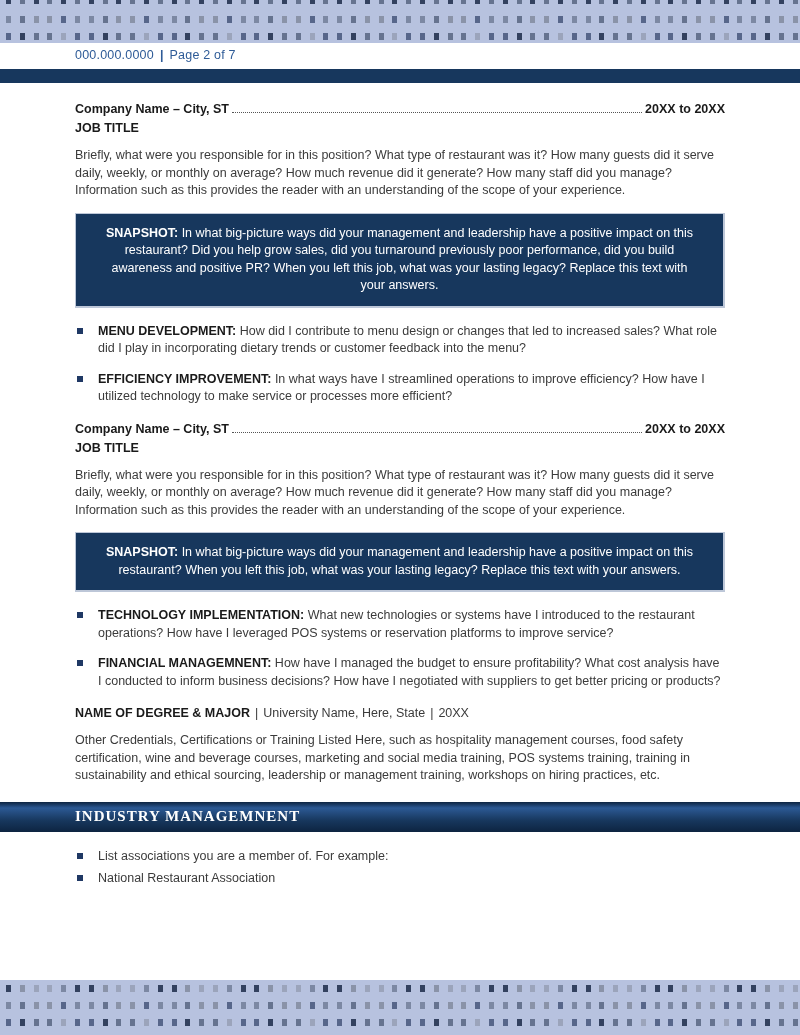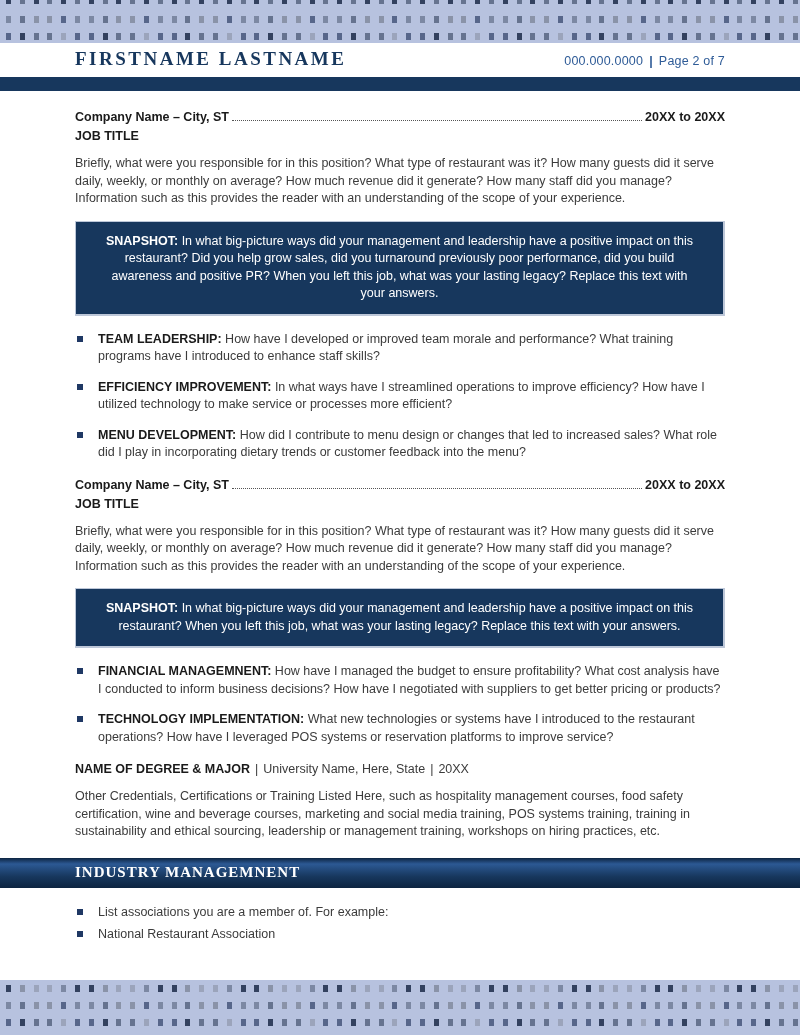--- a/index.html
+++ b/index.html
@@ -232,21 +232,20 @@
       <span class="sqdot" style="left: 709.8px; top: 33px; background: rgb(102, 115, 143);"></span>
       <span class="sqdot" style="left: 723.6px; top: 33px; background: rgb(155, 164, 187);"></span>
       <span class="sqdot" style="left: 737.4px; top: 33px; background: rgb(87, 102, 138);"></span>
       <span class="sqdot" style="left: 751.2px; top: 33px; background: rgb(87, 102, 138);"></span>
       <span class="sqdot" style="left: 765px; top: 33px; background: rgb(51, 65, 95);"></span>
       <span class="sqdot" style="left: 778.8px; top: 33px; background: rgb(102, 115, 143);"></span>
       <span class="sqdot" style="left: 792.6px; top: 33px; background: rgb(102, 115, 143);"></span>
     </div>
 
   <div class="header">
-    <div class="name">FIRSTNAME LASTNAME</div>
     <div class="contact">
       <span>000.000.0000</span><span class="pipe">|</span><span>Page 2 of 7</span>
     </div>
   </div>
   <div class="navy-bar"></div>
 
   <section>
     <div class="inset">
       <div class="job-head job1-head">
         <span>Company Name – City, ST</span>
@@ -254,54 +253,50 @@
         <span>20XX to 20XX</span>
       </div>
       <div class="job-title">JOB TITLE</div>
       <div class="para">Briefly, what were you responsible for in this position? What type of restaurant was it? How many guests did it serve daily, weekly, or monthly on average? How much revenue did it generate? How many staff did you manage? Information such as this provides the reader with an understanding of the scope of your experience.</div>
       <div class="snapshot">
         <b>SNAPSHOT:</b><span> In what big-picture ways did your management and leadership have a positive impact on this restaurant? Did you help grow sales, did you turnaround previously poor performance, did you build awareness and positive PR? When you left this job, what was your lasting legacy? Replace this text with your answers.</span>
       </div>
       <div class="bullets">
         <div class="bullet">
           <span class="sq"></span>
-          <span class="term">TEAM LEADERSHIP:</span><span> How have I developed or improved team morale and performance? What training programs have I introduced to enhance staff skills?</span>
+          <span class="term">MENU DEVELOPMENT:</span><span> How did I contribute to menu design or changes that led to increased sales? What role did I play in incorporating dietary trends or customer feedback into the menu?</span>
         </div>
         <div class="bullet">
           <span class="sq"></span>
           <span class="term">EFFICIENCY IMPROVEMENT:</span><span> In what ways have I streamlined operations to improve efficiency? How have I utilized technology to make service or processes more efficient?</span>
-        </div>
-        <div class="bullet">
-          <span class="sq"></span>
-          <span class="term">MENU DEVELOPMENT:</span><span> How did I contribute to menu design or changes that led to increased sales? What role did I play in incorporating dietary trends or customer feedback into the menu?</span>
         </div>
       </div>
     </div>
   </section>
 
   <section>
     <div class="inset">
       <div class="job-head job2-head">
         <span>Company Name – City, ST</span>
         <span class="leader"></span>
         <span>20XX to 20XX</span>
       </div>
       <div class="job-title">JOB TITLE</div>
       <div class="para">Briefly, what were you responsible for in this position? What type of restaurant was it? How many guests did it serve daily, weekly, or monthly on average? How much revenue did it generate? How many staff did you manage? Information such as this provides the reader with an understanding of the scope of your experience.</div>
       <div class="snapshot">
         <b>SNAPSHOT:</b><span> In what big-picture ways did your management and leadership have a positive impact on this restaurant? When you left this job, what was your lasting legacy? Replace this text with your answers.</span>
       </div>
       <div class="bullets">
         <div class="bullet">
           <span class="sq"></span>
-          <span class="term">FINANCIAL MANAGEMNENT:</span><span> How have I managed the budget to ensure profitability? What cost analysis have I conducted to inform business decisions? How have I negotiated with suppliers to get better pricing or products?</span>
+          <span class="term">TECHNOLOGY IMPLEMENTATION:</span><span> What new technologies or systems have I introduced to the restaurant operations? How have I leveraged POS systems or reservation platforms to improve service?</span>
         </div>
         <div class="bullet">
           <span class="sq"></span>
-          <span class="term">TECHNOLOGY IMPLEMENTATION:</span><span> What new technologies or systems have I introduced to the restaurant operations? How have I leveraged POS systems or reservation platforms to improve service?</span>
+          <span class="term">FINANCIAL MANAGEMNENT:</span><span> How have I managed the budget to ensure profitability? What cost analysis have I conducted to inform business decisions? How have I negotiated with suppliers to get better pricing or products?</span>
         </div>
       </div>
     </div>
   </section>
 
   <div class="inset">
     <div class="degree-line">
       <span class="deg">NAME OF DEGREE &amp; MAJOR</span><span class="pipe">|</span><span>University Name, Here, State</span><span class="pipe">|</span><span>20XX</span>
     </div>
     <div class="para">Other Credentials, Certifications or Training Listed Here, such as hospitality management courses, food safety certification, wine and beverage courses, marketing and social media training, POS systems training, training in sustainability and ethical sourcing, leadership or management training, workshops on hiring practices, etc.</div>

